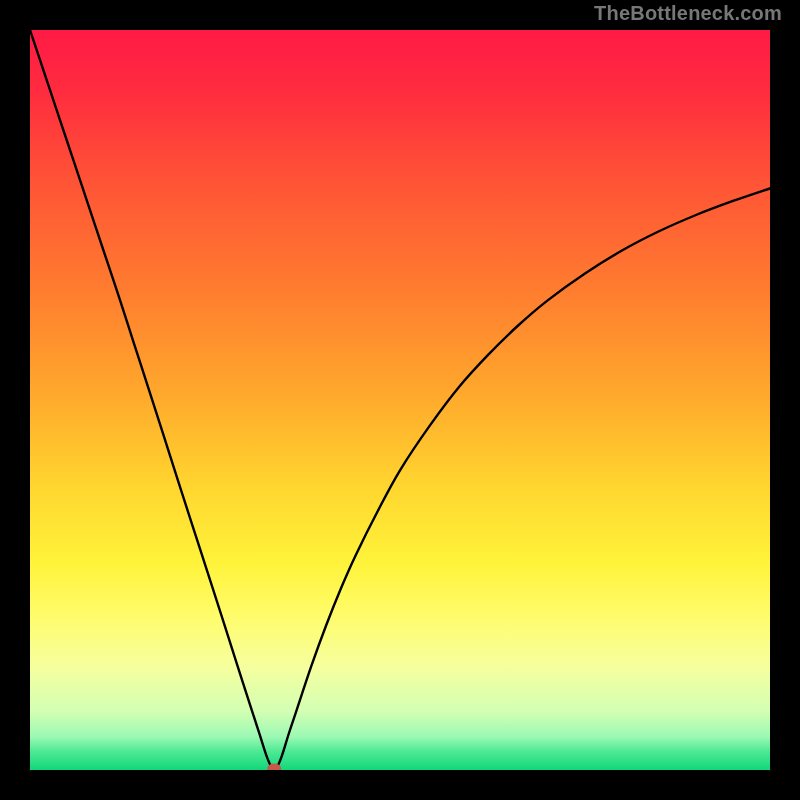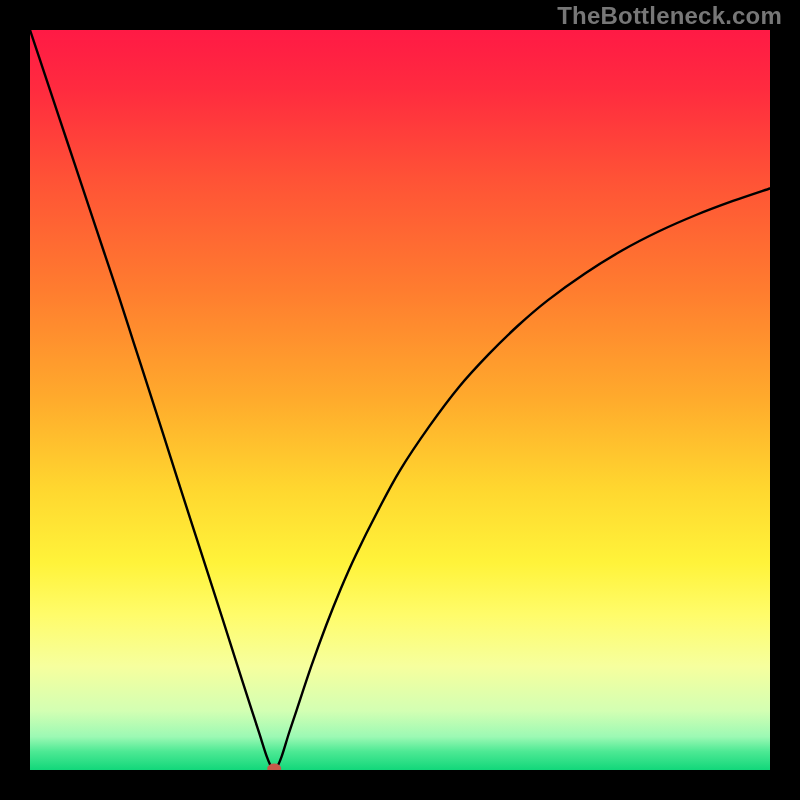--- a/index.html
+++ b/index.html
@@ -16,21 +16,21 @@
     top: 0;
     left: 0;
     width: 800px;
     height: 800px;
     background: #000;
   }
   .watermark {
     position: absolute;
     top: 2px;
     right: 18px;
-    font-size: 24px;
+    font-size: 20px;
     font-weight: 600;
     color: #777;
     letter-spacing: 0.2px;
     user-select: none;
     text-align: center;
   }
   svg {
     position: absolute;
     top: 0;
     left: 0;

